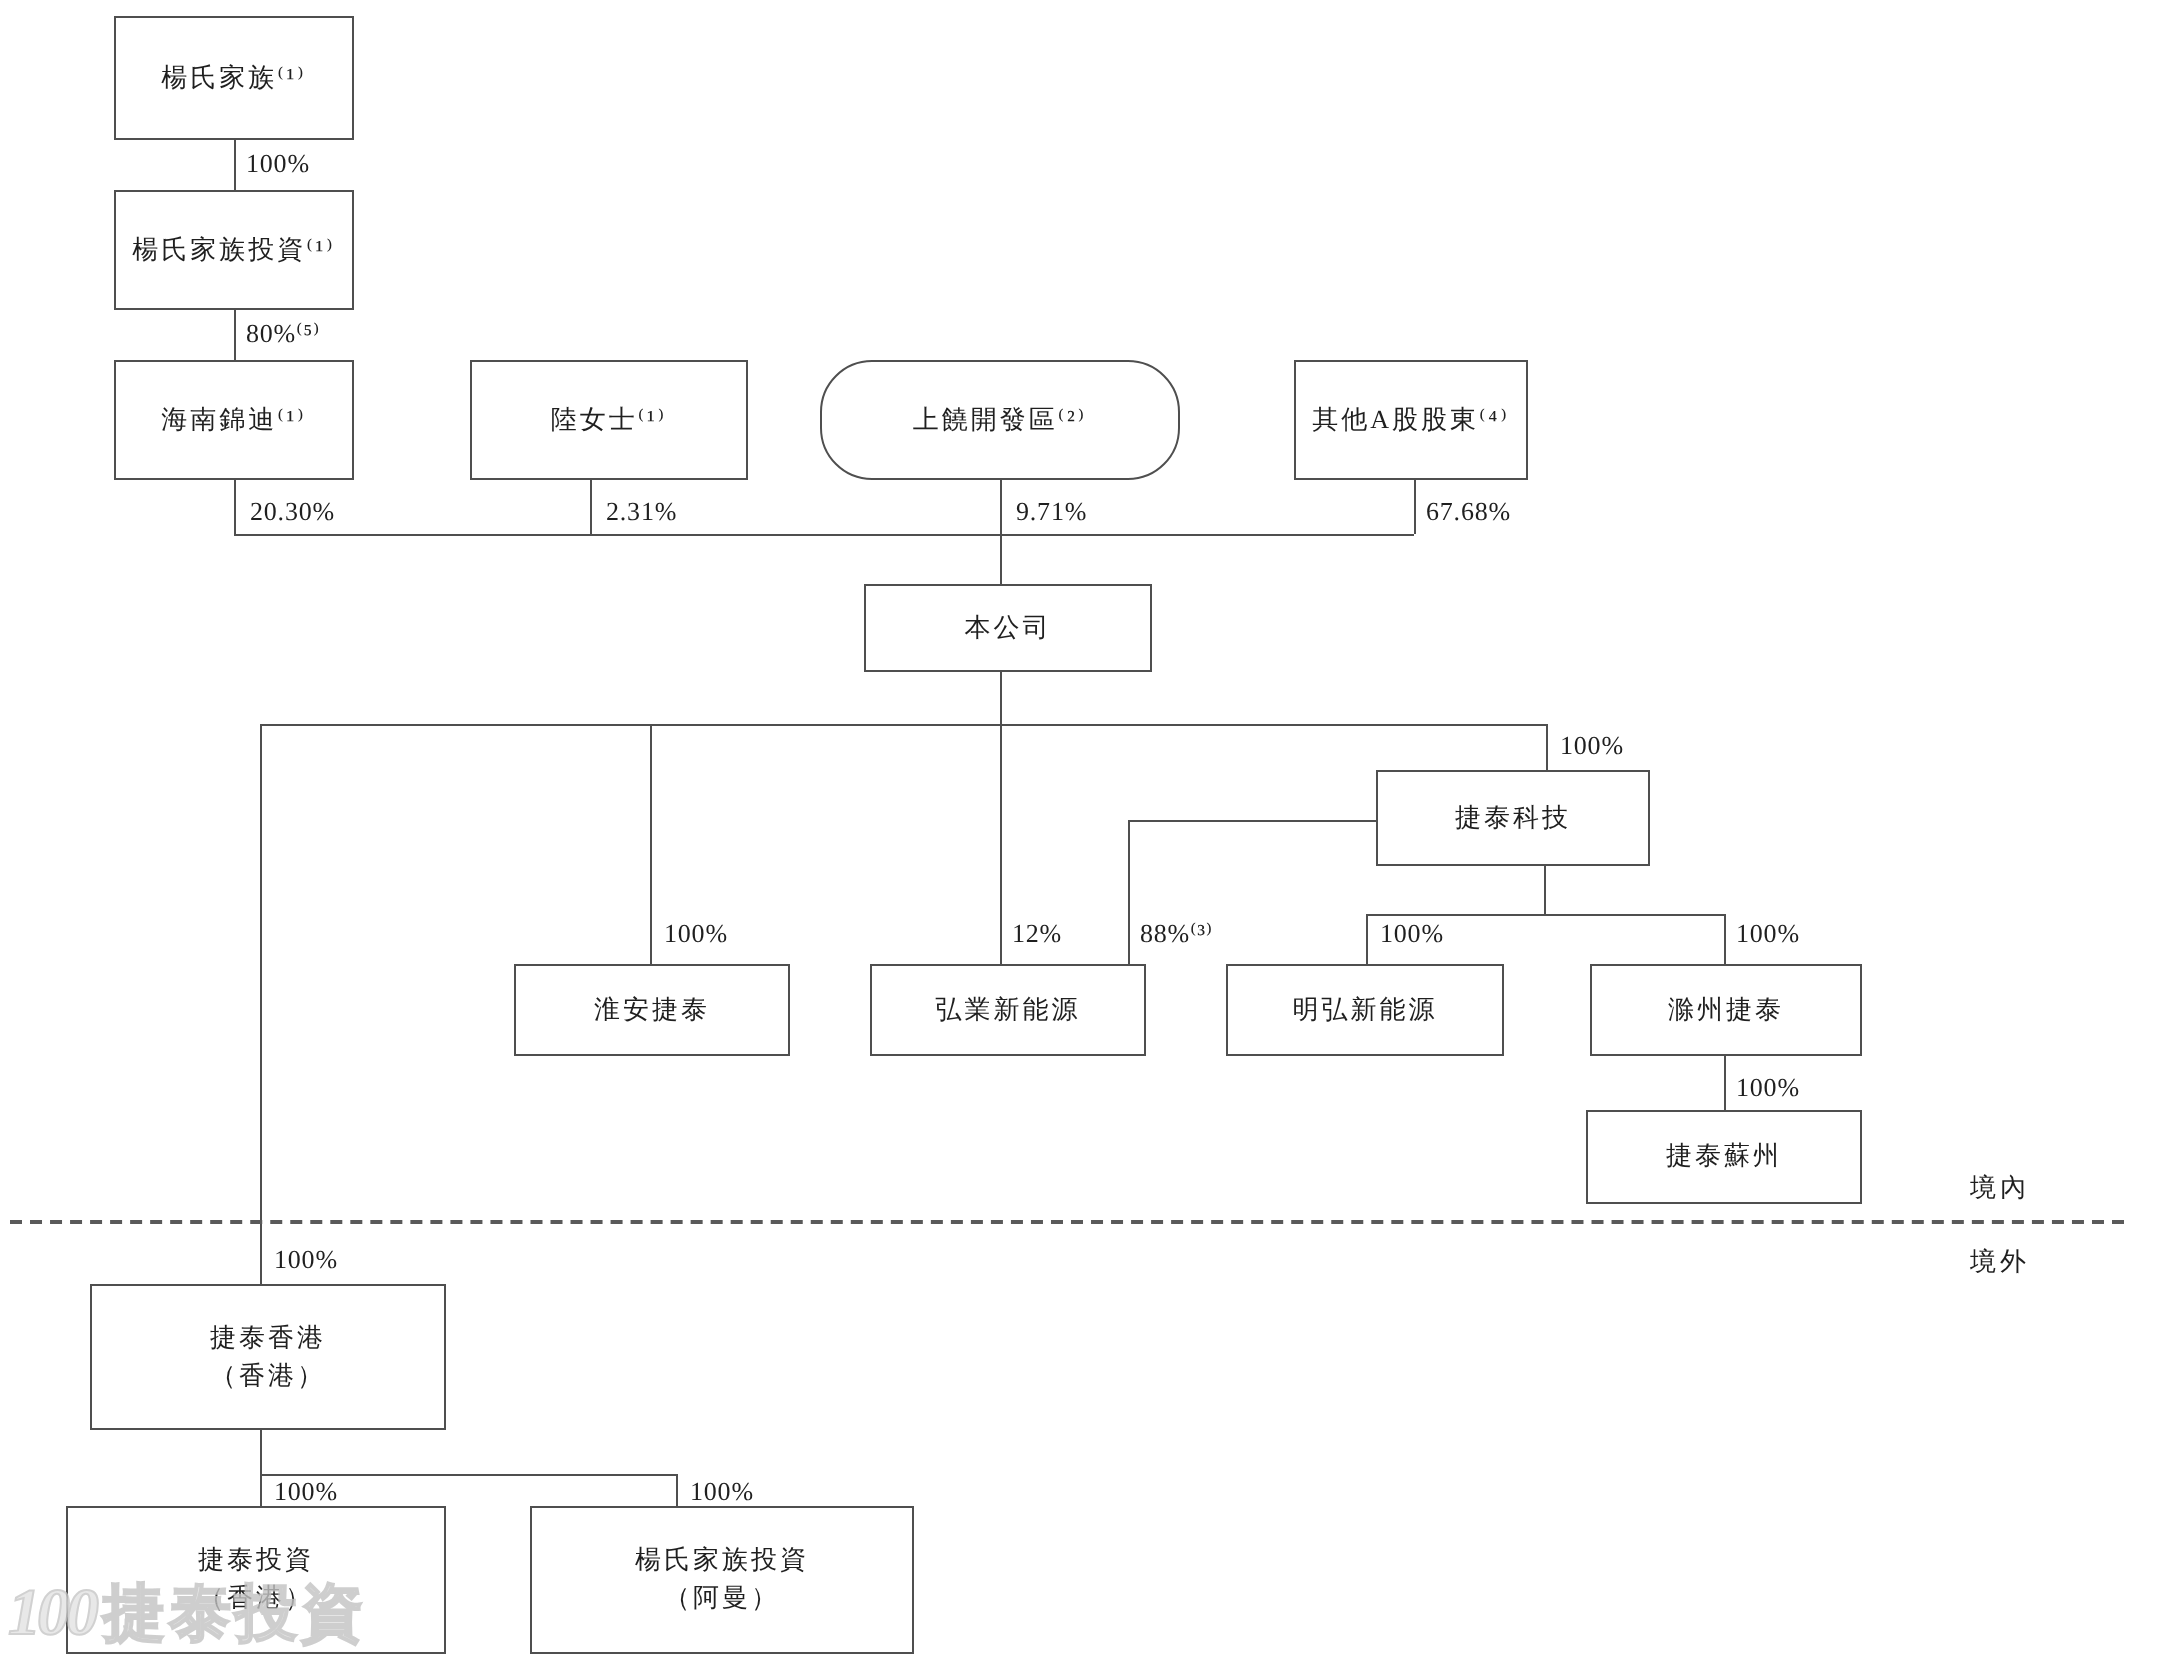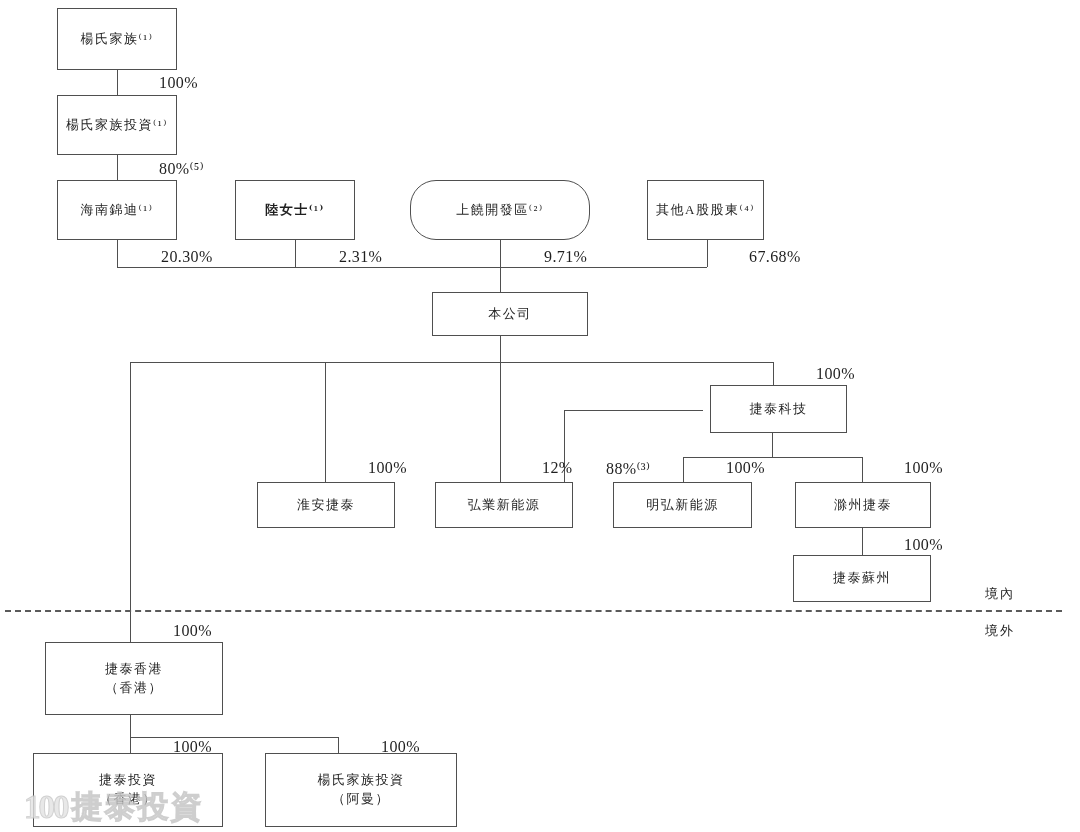--- a/index.html
+++ b/index.html
@@ -8,29 +8,29 @@
     font-family:"Liberation Serif","DejaVu Serif",serif;color:#1f1f1f;
   }
   .node{
     position:absolute;box-sizing:border-box;border:1px solid #4f4f4f;background:#ffffff;
     display:flex;flex-direction:column;align-items:center;justify-content:center;
     font-size:13px;letter-spacing:1.5px;text-align:center;line-height:1.45;z-index:2;
   }
   .vline{position:absolute;width:1px;background:#4f4f4f;z-index:1;}
   .hline{position:absolute;height:1px;background:#4f4f4f;z-index:1;}
   .divider{position:absolute;height:0;border-top:2px dashed #5a5a5a;z-index:1;}
-  .pct{position:absolute;font-size:16px;letter-spacing:0.4px;z-index:3;white-space:nowrap;margin-left:36px;}
+  .pct{position:absolute;font-size:13px;letter-spacing:0.4px;z-index:3;white-space:nowrap;}
   .region{position:absolute;font-size:13px;letter-spacing:2px;z-index:3;white-space:nowrap;}
   .watermark{
     position:absolute;left:4px;top:786px;display:flex;align-items:center;gap:4px;
     z-index:5;opacity:0.8;pointer-events:none;
   }
   .wm-logo{
-    font-size:33px;font-weight:bold;color:#e3e3e3;
-    -webkit-text-stroke:1px #c6c6c6;letter-spacing:-2px;margin-left:20px;
+    font-size:33px;font-weight:bold;font-style:italic;color:#e3e3e3;
+    -webkit-text-stroke:1px #c6c6c6;letter-spacing:-2px;
   }
   .wm-text{
     font-size:31px;font-weight:bold;color:#e0e0e0;
     -webkit-text-stroke:1px #c3c3c3;letter-spacing:2px;
   }
 </style>
 </head>
 <body>
 
 <div class="canvas">
@@ -66,33 +66,33 @@
 
   <div class="node" style="left:57px;top:8px;width:120px;height:62px;">
     <span>楊氏家族⁽¹⁾</span>
   </div>
   <div class="node" style="left:57px;top:95px;width:120px;height:60px;">
     <span>楊氏家族投資⁽¹⁾</span>
   </div>
   <div class="node" style="left:57px;top:180px;width:120px;height:60px;">
     <span>海南錦迪⁽¹⁾</span>
   </div>
-  <div class="node" style="left:235px;top:180px;width:120px;height:60px;font-weight:bold;">
+  <div class="node" style="left:235px;top:180px;width:139px;height:60px;">
     <span>陸女士⁽¹⁾</span>
   </div>
   <div class="node" style="left:410px;top:180px;width:180px;height:60px;border-radius:26px;">
     <span>上饒開發區⁽²⁾</span>
   </div>
   <div class="node" style="left:647px;top:180px;width:117px;height:60px;">
     <span>其他A股股東⁽⁴⁾</span>
   </div>
-  <div class="node" style="left:432px;top:292px;width:156px;height:44px;">
+  <div class="node" style="left:432px;top:292px;width:144px;height:44px;">
     <span>本公司</span>
   </div>
-  <div class="node" style="left:710px;top:385px;width:137px;height:48px;">
+  <div class="node" style="left:688px;top:385px;width:137px;height:48px;">
     <span>捷泰科技</span>
   </div>
   <div class="node" style="left:257px;top:482px;width:138px;height:46px;">
     <span>淮安捷泰</span>
   </div>
   <div class="node" style="left:435px;top:482px;width:138px;height:46px;">
     <span>弘業新能源</span>
   </div>
   <div class="node" style="left:613px;top:482px;width:139px;height:46px;">
     <span>明弘新能源</span>

